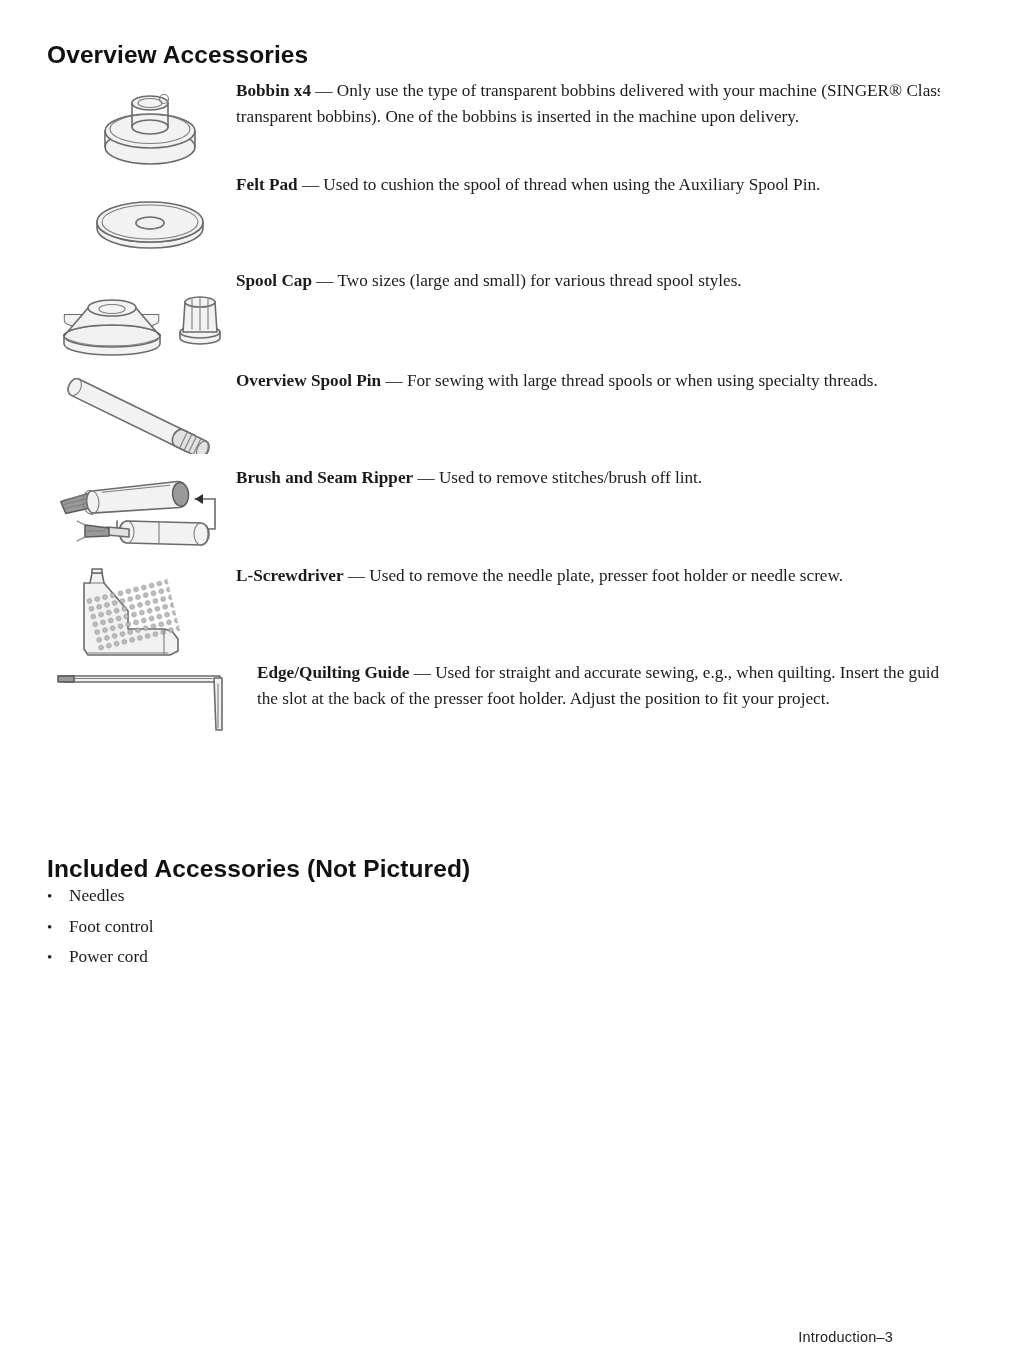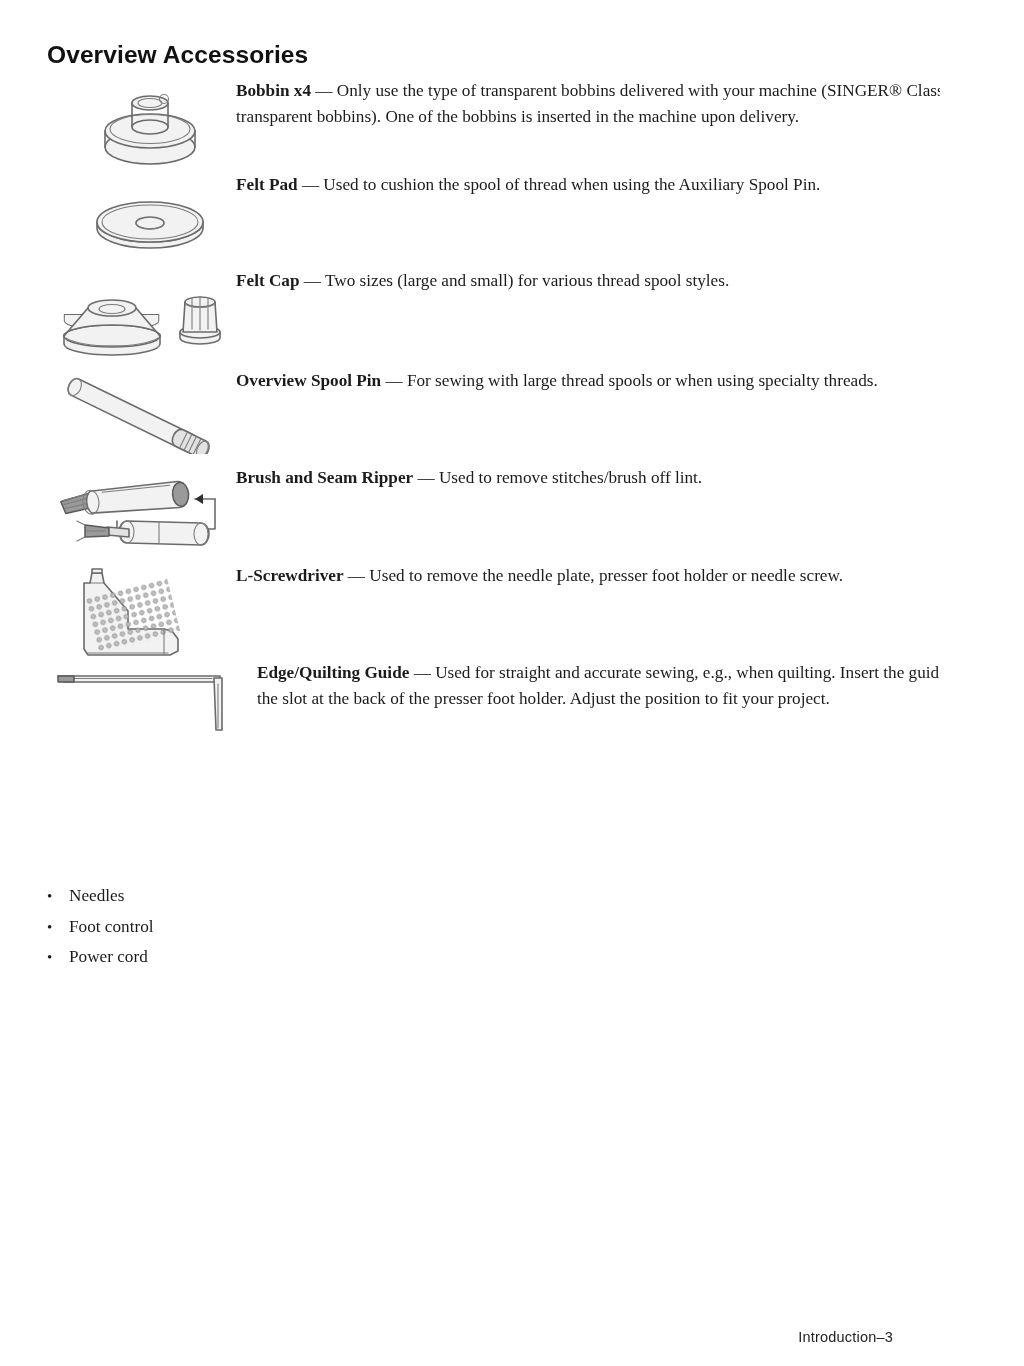--- a/index.html
+++ b/index.html
@@ -211,21 +211,21 @@
           <path class="lineart-fill-light" d="M7 36 L9 6 A16 5 0 0 1 39 6 L41 36 Z"></path>
           <ellipse class="lineart-fill-light" cx="24" cy="6" rx="15" ry="5"></ellipse>
           <path class="lineart-thin" d="M16 3 L16 33"></path>
           <path class="lineart-thin" d="M24 1 L24 34"></path>
           <path class="lineart-thin" d="M32 3 L32 33"></path>
           <path class="lineart-thin" d="M10 8 A15 5 0 0 0 38 8"></path>
         </g>
       </svg>
     </div>
     <div class="acc-text" style="top:0px;">
-      <b>Felt Cap</b><span class="dash"> </span><span>—</span> <span>Two sizes (large and small) for various thread spool styles.</span>
+      <b>Spool Cap</b><span class="dash"> </span><span>—</span> <span>Two sizes (large and small) for various thread spool styles.</span>
     </div>
   </div>
 
   <div class="acc-row" style="top:368px;">
     <div class="acc-figure" style="left:55px; top:8px;">
       <svg width="168" height="78" viewBox="0 0 168 78" aria-hidden="true">
         <g transform="rotate(26 84 39)">
           <path class="lineart-fill-light" d="M14 33 L142 33 A6 9 0 0 1 142 51 L14 51 A6 9 0 0 1 14 33 Z"></path>
           <ellipse class="lineart-thin" cx="14" cy="42" rx="6" ry="9"></ellipse>
 
@@ -311,20 +311,21 @@
         <path class="lineart-fill-dark" d="M6 8 L22 8 L22 14 L6 14 Z"></path>
         <path class="lineart-fill-light" d="M162 10 L170 10 L170 62 L164 62 Z"></path>
         <path class="lineart-thin" d="M166 16 L166 60"></path>
       </svg>
     </div>
     <div class="acc-text" style="top:0px;margin-left:21px;">
       <b>Edge/Quilting Guide</b><span class="dash"> </span><span>—</span> <span>Used for straight and accurate sewing, e.g., when quilting. Insert the guide into the slot at the back of the presser foot holder. Adjust the position to fit your project.</span>
     </div>
   </div>
 
+  <div id="included-heading" class="section-heading">Included Accessories (Not Pictured)</div>
 
   <div class="bullet-list">
     <div class="bullet-item">
       <span class="bullet-dot">•</span>
       <span class="bullet-label">Needles</span>
     </div>
     <div class="bullet-item">
       <span class="bullet-dot">•</span>
       <span class="bullet-label">Foot control</span>
     </div>

